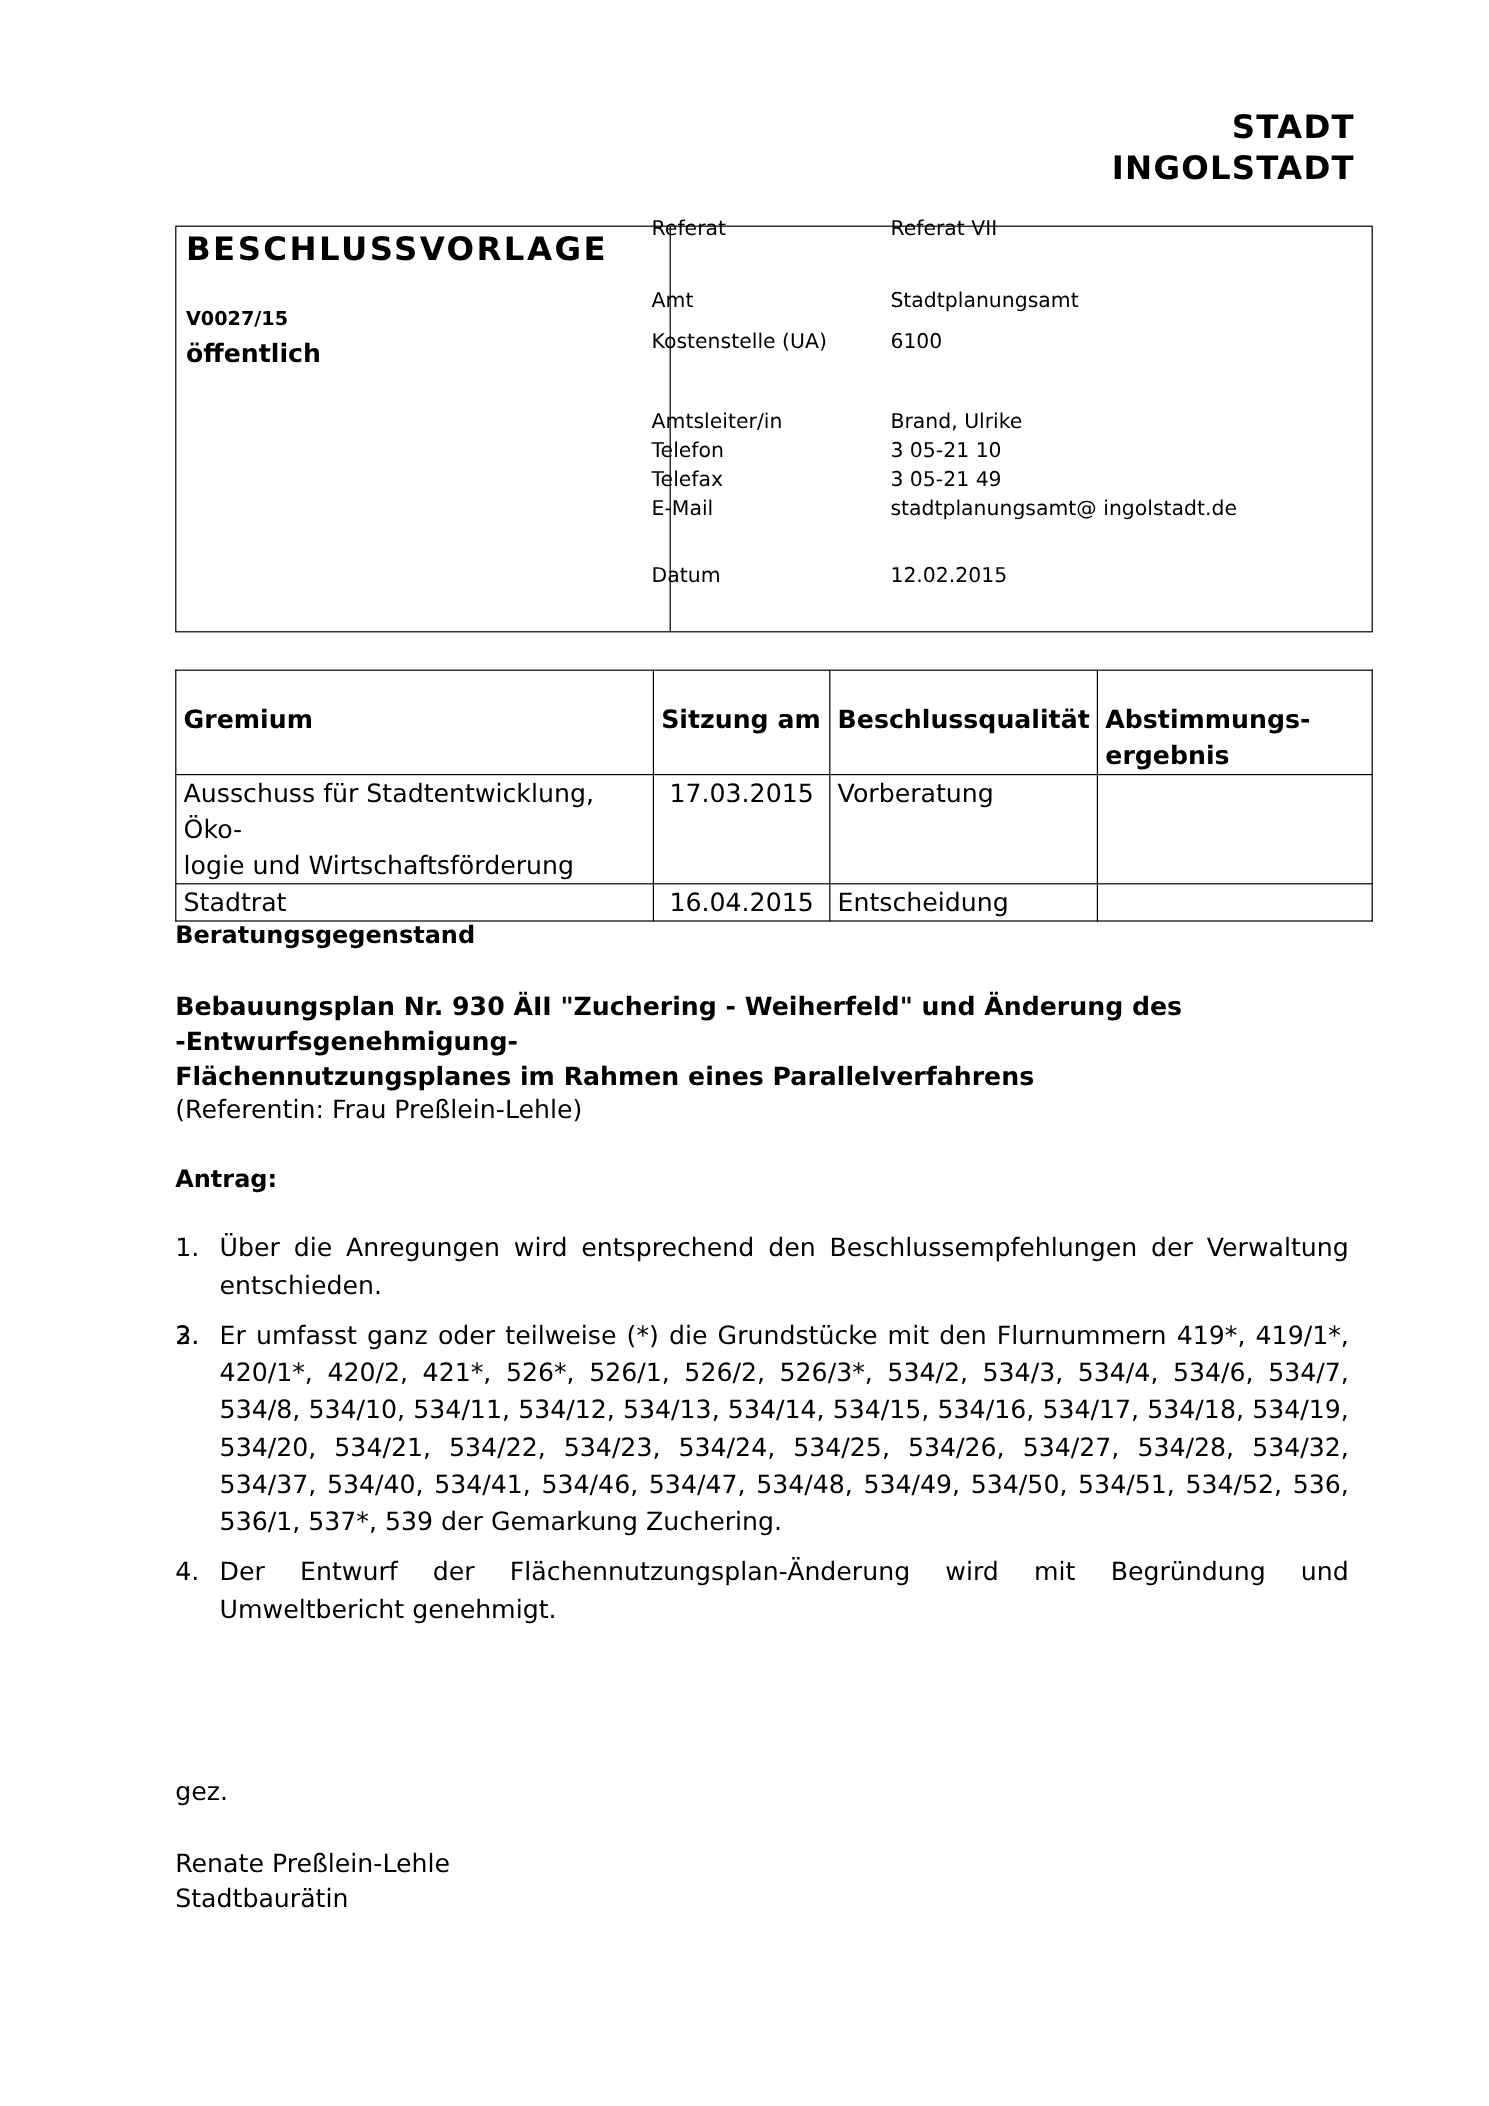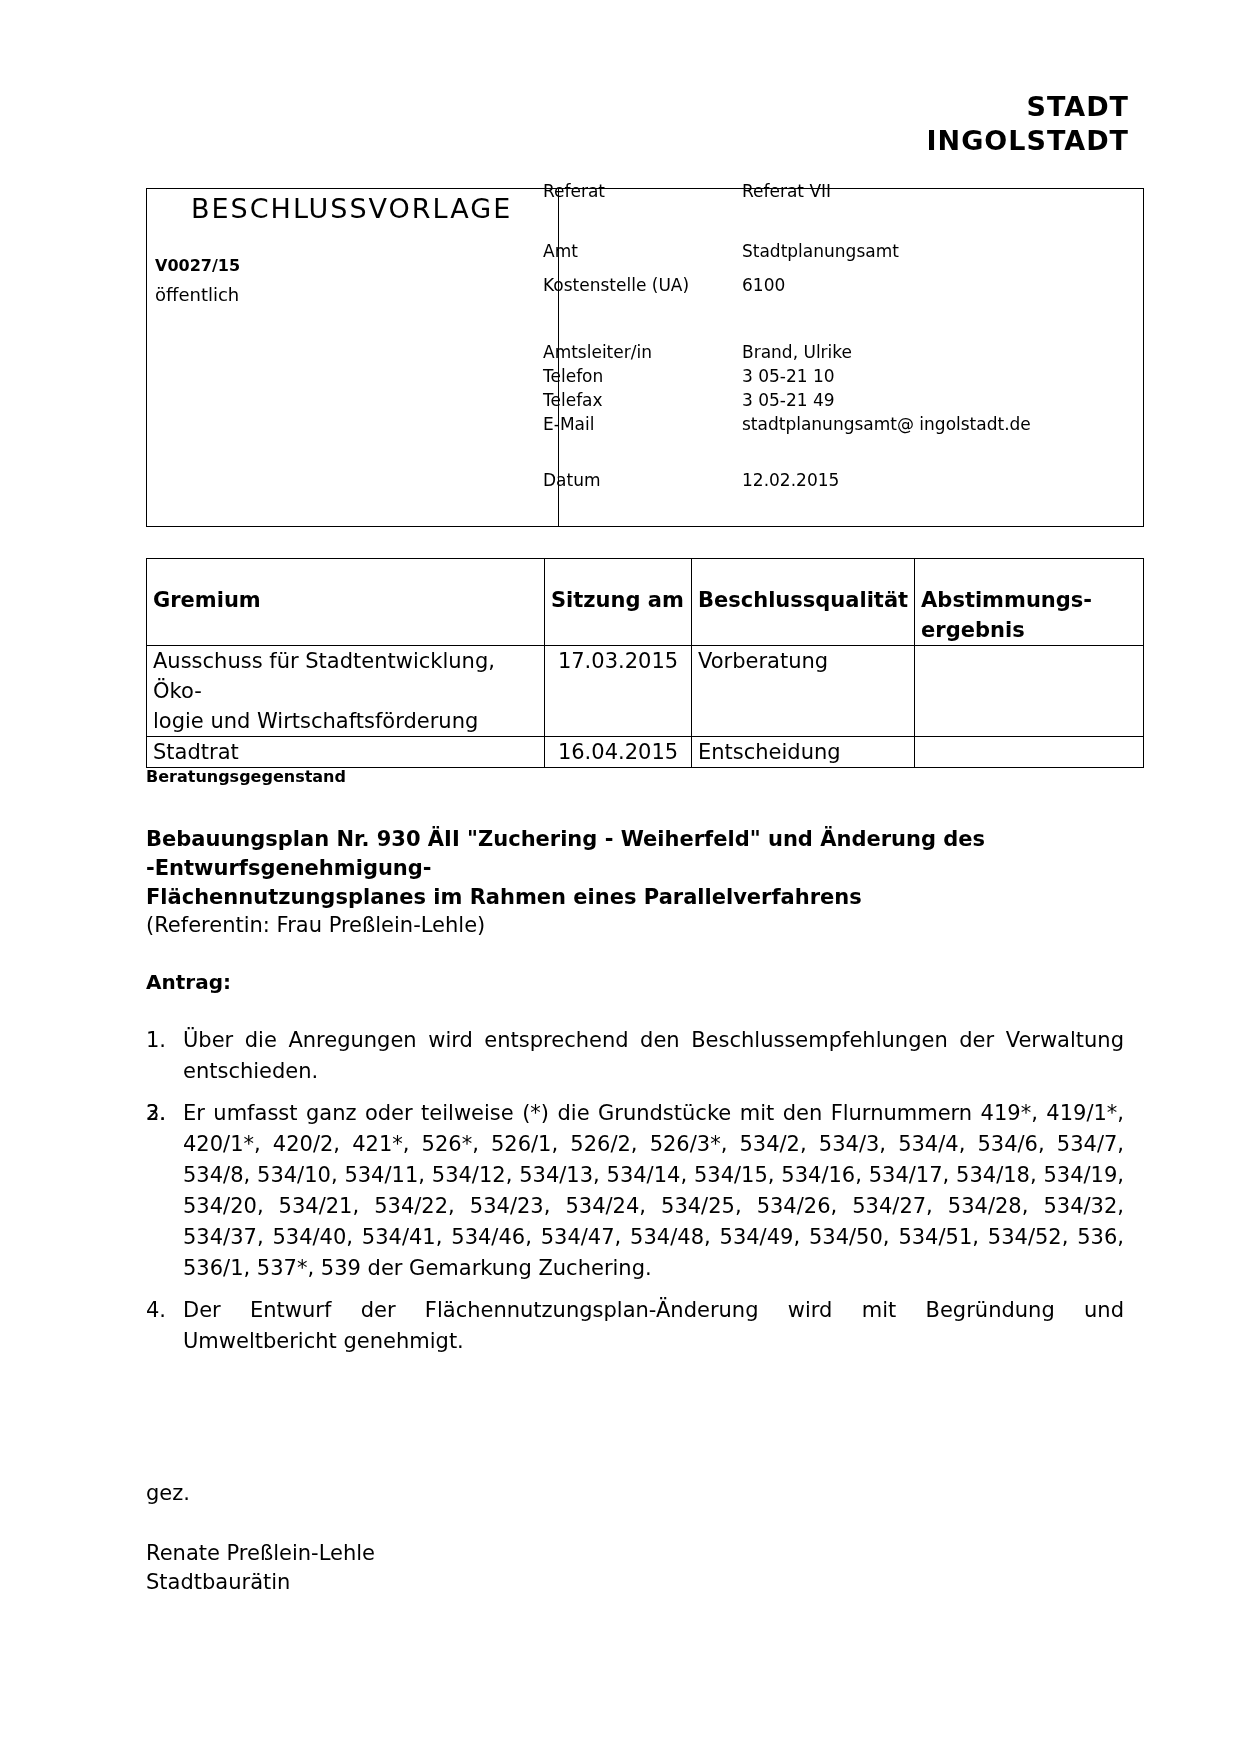--- a/index.html
+++ b/index.html
@@ -3,35 +3,35 @@
 <meta charset="utf-8">
 <style>
   html, body { margin: 0; padding: 0; background: #ffffff; }
   body { width: 1241px; height: 1755px; position: relative; font-family: "DejaVu Sans", sans-serif; color: #000; }
   .page { position: absolute; left: 0; top: 0; width: 1241px; height: 1755px; }
 
   .org { position: absolute; right: 112px; top: 90px; text-align: right; font-weight: bold; font-size: 27px; line-height: 34px; letter-spacing: 1px; }
 
   .headbox { position: absolute; left: 146px; top: 188px; width: 998px; height: 339px; border: 1.5px solid #000; box-sizing: border-box; }
   .headbox .left { position: absolute; left: 0; top: 0; width: 412px; height: 100%; border-right: 1.5px solid #000; box-sizing: border-box; }
-  .doc-type { position: absolute; left: 8px; top: 0; font-size: 27px; font-weight: normal; letter-spacing: 2px; line-height: 40px; margin-left: 36px; }
+  .doc-type { position: absolute; left: 8px; top: 0; font-size: 27px; font-weight: bold; letter-spacing: 2px; line-height: 40px; }
   .doc-number { position: absolute; left: 8px; top: 63px; font-size: 16px; font-weight: bold; line-height: 28px; }
-  .doc-visibility { position: absolute; left: 8px; top: 92px; font-size: 18px; line-height: 28px; }
+  .doc-visibility { position: absolute; left: 8px; top: 92px; font-size: 21px; line-height: 28px; font-weight: bold; }
 
   .meta { position: absolute; font-size: 17px; line-height: 24px; }
   .meta .k { position: absolute; left: 396px; white-space: nowrap; }
   .meta .v { position: absolute; left: 595px; white-space: nowrap; }
 
   table.gremien { position: absolute; left: 146px; top: 558px; width: 998px; border-collapse: collapse; font-size: 21px; }
   table.gremien th, table.gremien td { border: 1.5px solid #000; padding: 0 6px; vertical-align: top; text-align: left; line-height: 30px; }
   table.gremien th { font-weight: bold; height: 78px; padding-top: 26px; box-sizing: border-box; }
   table.gremien td.date { text-align: center; margin-left: 32px; }
   .c1 { width: 398px; } .c2 { width: 147px; } .c3 { width: 201px; }
 
-  .section-title { position: absolute; left: 146px; top: 767px; font-size: 16px; font-weight: bold; }
+  .section-title { position: absolute; left: 146px; top: 767px; font-size: 20px; font-weight: bold; }
   .subject { position: absolute; left: 146px; top: 825px; font-size: 21px; font-weight: bold; line-height: 29px; }
   .subject div { white-space: nowrap; }
   .speaker { position: absolute; left: 146px; top: 911px; font-size: 21px; line-height: 29px; }
   .antrag-title { position: absolute; left: 146px; top: 970px; font-size: 20px; font-weight: bold; }
 
   .items { position: absolute; left: 146px; top: 1025px; width: 978px; font-size: 21px; line-height: 31px; }
   .item { position: relative; padding-left: 37px; margin-bottom: 11px; text-align: justify; }
   .item .num { position: absolute; left: 0; top: 0; }
 
   .signed { position: absolute; left: 146px; top: 1481px; font-size: 21px; }

